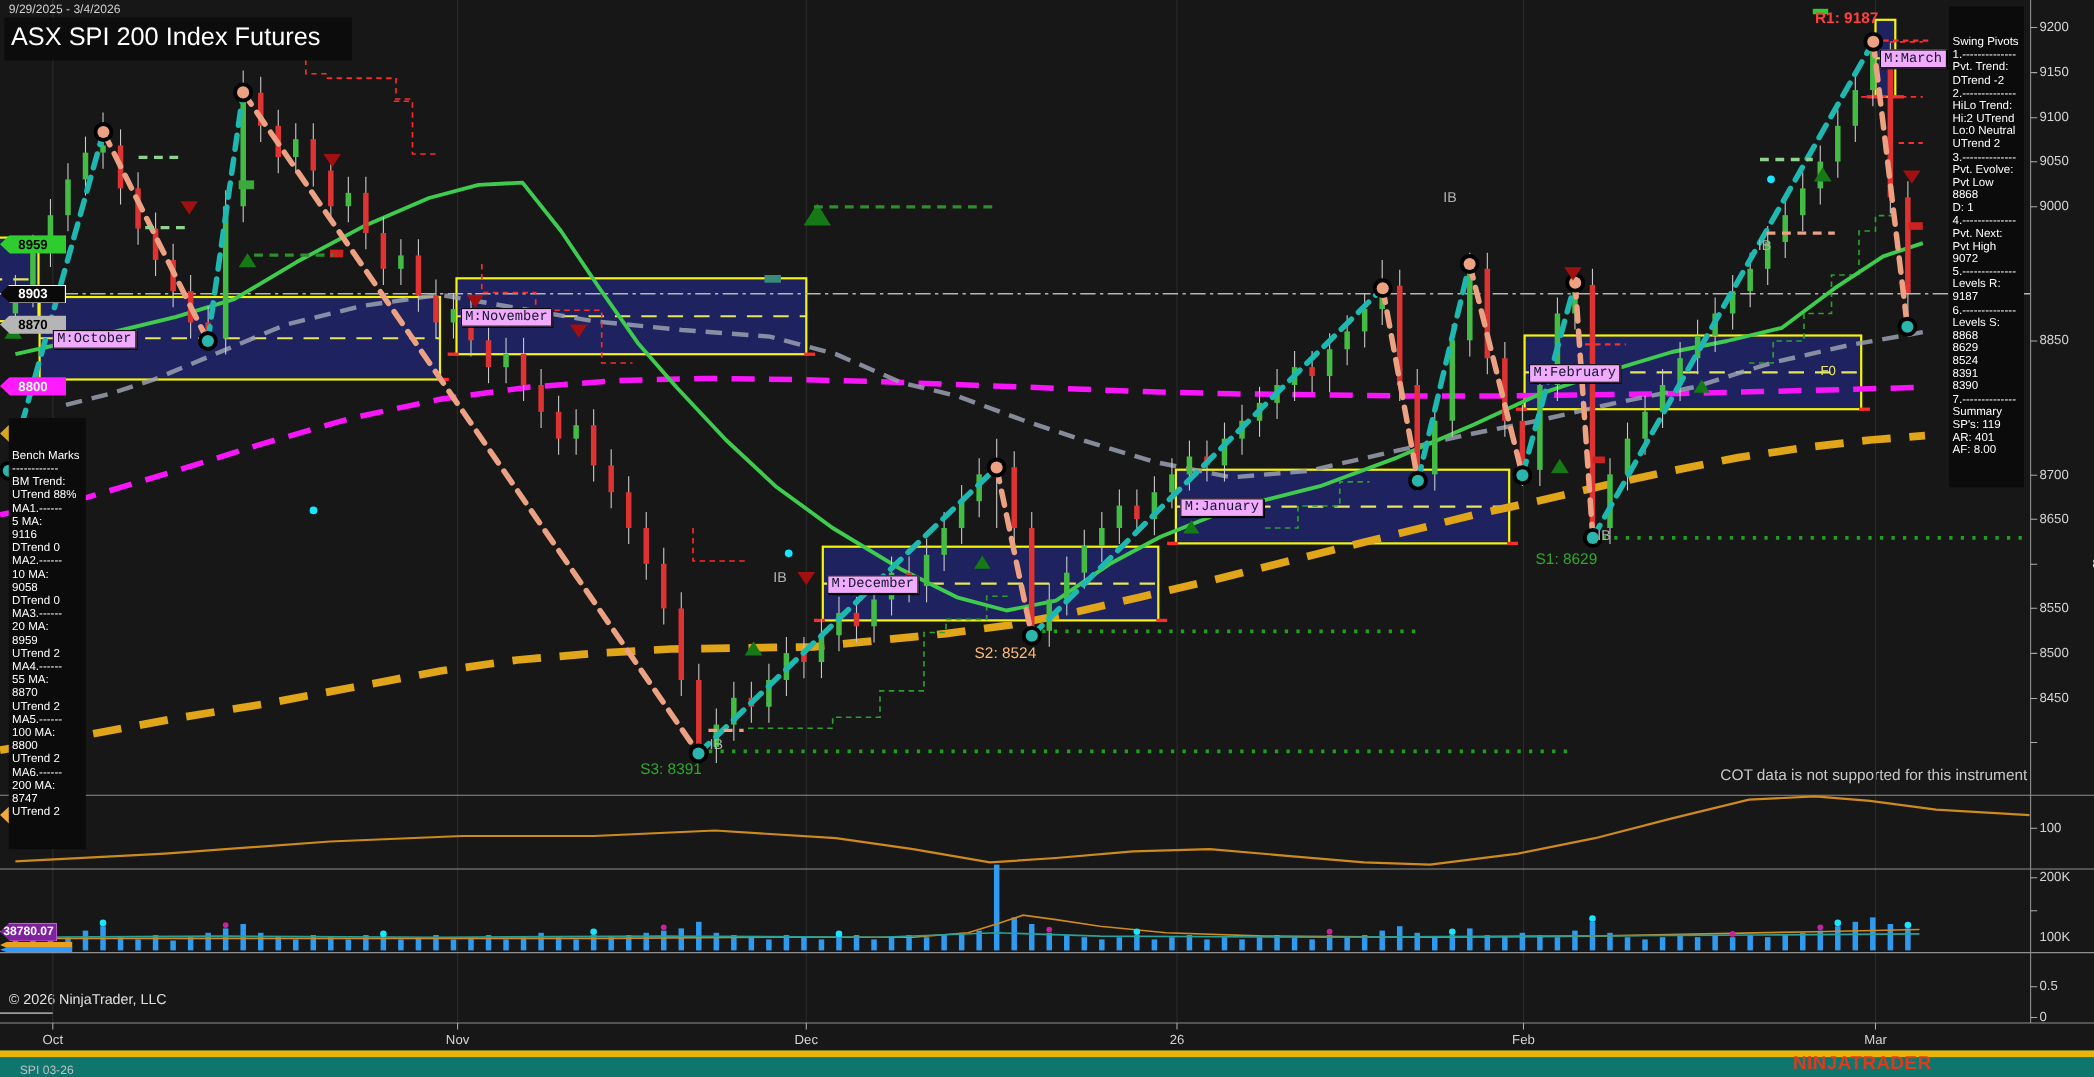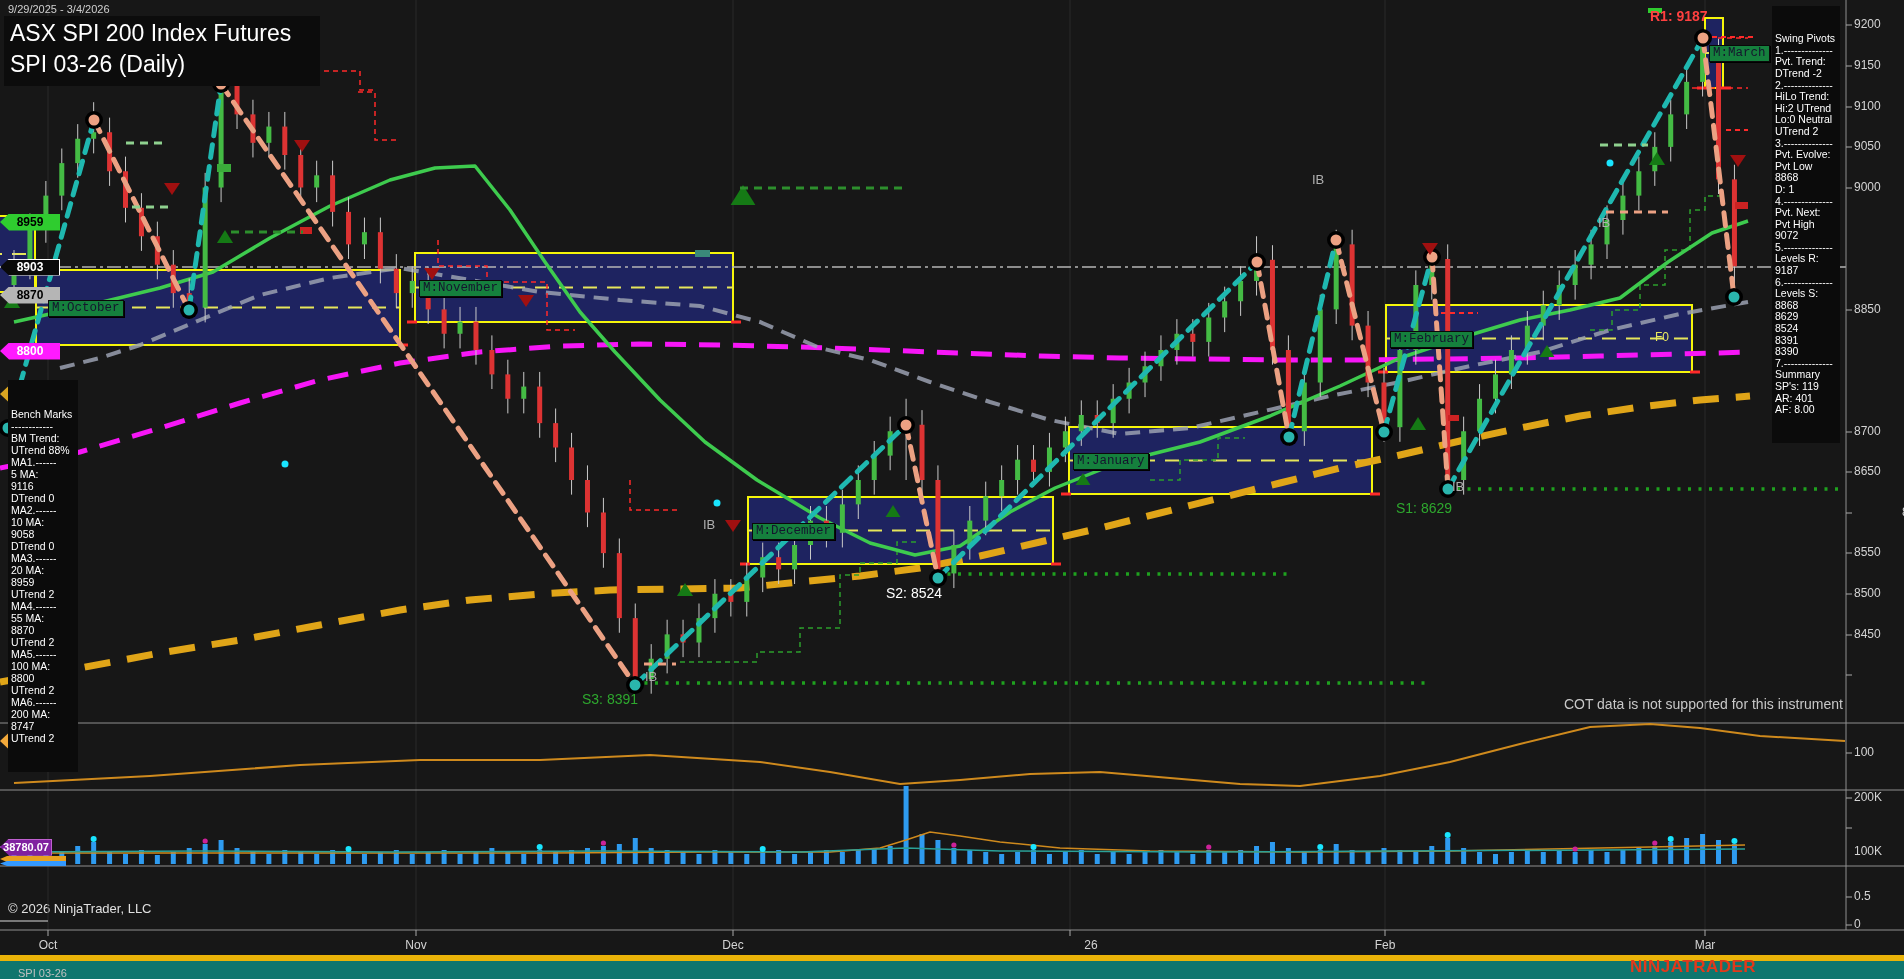--- a/index.html
+++ b/index.html
@@ -8,21 +8,21 @@
   svg{position:absolute;left:0;top:0;z-index:1;}
   #overlay{position:absolute;left:0;top:0;width:1904px;height:979px;z-index:2;}
   .clabel{position:absolute;white-space:nowrap;}
   .axlab{font-size:12px;color:#d4d4d4;}
   .xlab{font-size:12px;color:#d4d4d4;transform:translateX(-50%);}
   .badge{position:absolute;left:1838px;width:60px;height:17px;line-height:17px;text-align:center;
          font-size:12px;font-weight:bold;
          clip-path:polygon(9px 0,100% 0,100% 100%,9px 100%,0 50%);}
   .sliver{position:absolute;left:1838px;width:66px;clip-path:polygon(7px 0,100% 0,100% 100%,7px 100%,0 50%);}
   .mlabel{position:absolute;font-family:"Liberation Mono",monospace;font-size:12.5px;
-          background:#15803d;color:#15152e;border:1px solid #0a0a0a;padding:0 3px;height:15px;
+          background:#f0abfc;color:#15152e;border:1px solid #0a0a0a;padding:0 3px;height:15px;
           line-height:15px;box-shadow:1px 1px 0 #000;}
   .panel{position:absolute;background:#0b0b0b;color:#fff;white-space:pre;z-index:3;}
   #swing-panel{left:1772px;top:6px;width:62px;font-size:10.5px;line-height:11.6px;padding:4px 3px;}
   #bench-panel{left:8px;top:380px;width:64px;font-size:10.5px;line-height:12px;padding:4px 3px;}
   .title-block{position:absolute;left:4px;top:16px;width:302px;background:#0c0c0c;color:#ffffff;
                font-size:23px;line-height:31px;padding:2px 8px 6px 6px;z-index:3;}
   .date-range{position:absolute;left:8px;top:3px;font-size:11px;color:#d0d0d0;z-index:3;}
   .cot{position:absolute;right:61px;top:696px;font-size:14px;color:#c8c8c8;}
   .copyright{position:absolute;left:8px;top:901px;font-size:13px;color:#e0e0e0;}
   .tabrow{position:absolute;left:0;top:955px;width:1904px;height:24px;background:#0f766e;
@@ -571,46 +571,45 @@
       <div class="badge" style="left: 0px; top: 286.5px; background: rgb(181, 181, 181); color: rgb(0, 0, 0);">8870</div>
       <div class="badge" style="left: 0px; top: 342.5px; background: rgb(255, 26, 255); color: rgb(255, 255, 255);">8800</div>
       <div class="badge" style="left: 0px; top: 385.5px; background: rgb(217, 165, 33); color: rgb(0, 0, 0);">8747</div>
       <div class="badge" style="left: 0px; top: 732.5px; background: rgb(242, 169, 59); color: rgb(0, 0, 0);">115</div>
       <div class="badge" style="left: 0px; top: 838.5px; background: rgb(128, 33, 160); color: rgb(255, 255, 255); font-size: 11px; width: 52px; box-shadow: rgb(192, 96, 208) 0px 0px 0px 1px inset;">38780.07</div>
       <div class="sliver" style="left: 0px; top: 856px; height: 6px; background: rgb(232, 160, 32);"></div>
       <div class="sliver" style="left: 0px; top: 861px; height: 5px; background: rgb(51, 153, 255);"></div>
       <div class="clabel xlab" style="left: 48px; top: 938px;">Oct</div>
       <div class="clabel xlab" style="left: 416px; top: 938px;">Nov</div>
       <div class="clabel xlab" style="left: 733px; top: 938px;">Dec</div>
-      <div class="clabel xlab" style="left: 1070px; top: 938px; margin-left: 21px;">26</div>
+      <div class="clabel xlab" style="left: 1070px; top: 938px;">26</div>
       <div class="clabel xlab" style="left: 1385px; top: 938px;">Feb</div>
       <div class="clabel xlab" style="left: 1705px; top: 938px;">Mar</div>
       <div class="clabel " style="left: 1650px; top: 8px; color: rgb(255, 64, 64); font-size: 14px; font-weight: bold;">R1: 9187</div>
       <div class="clabel " style="left: 1396px; top: 500px; color: rgb(46, 168, 46); font-size: 14px; font-weight: normal;">S1: 8629</div>
-      <div class="clabel " style="left: 886px; top: 585px; color: #ffffff; font-size: 14px; font-weight: normal;">S2: 8524</div>
+      <div class="clabel " style="left: 886px; top: 585px; color: #fdba74; font-size: 14px; font-weight: normal;">S2: 8524</div>
       <div class="clabel " style="left: 582px; top: 691px; color: rgb(46, 168, 46); font-size: 14px; font-weight: normal;">S3: 8391</div>
       <div class="clabel " style="left: 1655px; top: 330px; color: rgb(232, 232, 96); font-size: 12px; font-weight: normal;">F0</div>
       <div class="clabel " style="left: 703px; top: 517px; color: rgb(176, 176, 176); font-size: 13px; font-weight: normal;">IB</div>
       <div class="clabel " style="left: 645px; top: 669px; color: rgb(176, 176, 176); font-size: 13px; font-weight: normal;">IB</div>
       <div class="clabel " style="left: 1452px; top: 479px; color: rgb(176, 176, 176); font-size: 13px; font-weight: normal;">IB</div>
       <div class="clabel " style="left: 1598px; top: 215px; color: rgb(176, 176, 176); font-size: 13px; font-weight: normal;">IB</div>
       <div class="clabel " style="left: 1312px; top: 172px; color: rgb(176, 176, 176); font-size: 13px; font-weight: normal;">IB</div>
       <div class="mlabel" style="left: 48px; top: 299.5px;">M:October</div>
       <div class="mlabel" style="left: 419px; top: 279.5px;">M:November</div>
       <div class="mlabel" style="left: 752px; top: 522.5px;">M:December</div>
       <div class="mlabel" style="left: 1073px; top: 452.5px;">M:January</div>
       <div class="mlabel" style="left: 1390px; top: 330.5px;">M:February</div>
       <div class="mlabel" style="left: 1709px; top: 45px;">M:March</div>
     </div>
 
   <div class="date-range">9/29/2025 - 3/4/2026</div>
 
   <div class="title-block">
     <div>ASX SPI 200 Index Futures</div>
-    <div>SPI 03-26 (Daily)</div>
   </div>
 
   <div id="swing-panel" class="panel">
     <div>Swing Pivots
 1.--------------
 Pvt. Trend:
 DTrend -2
 2.--------------
 HiLo Trend:
 Hi:2 UTrend

